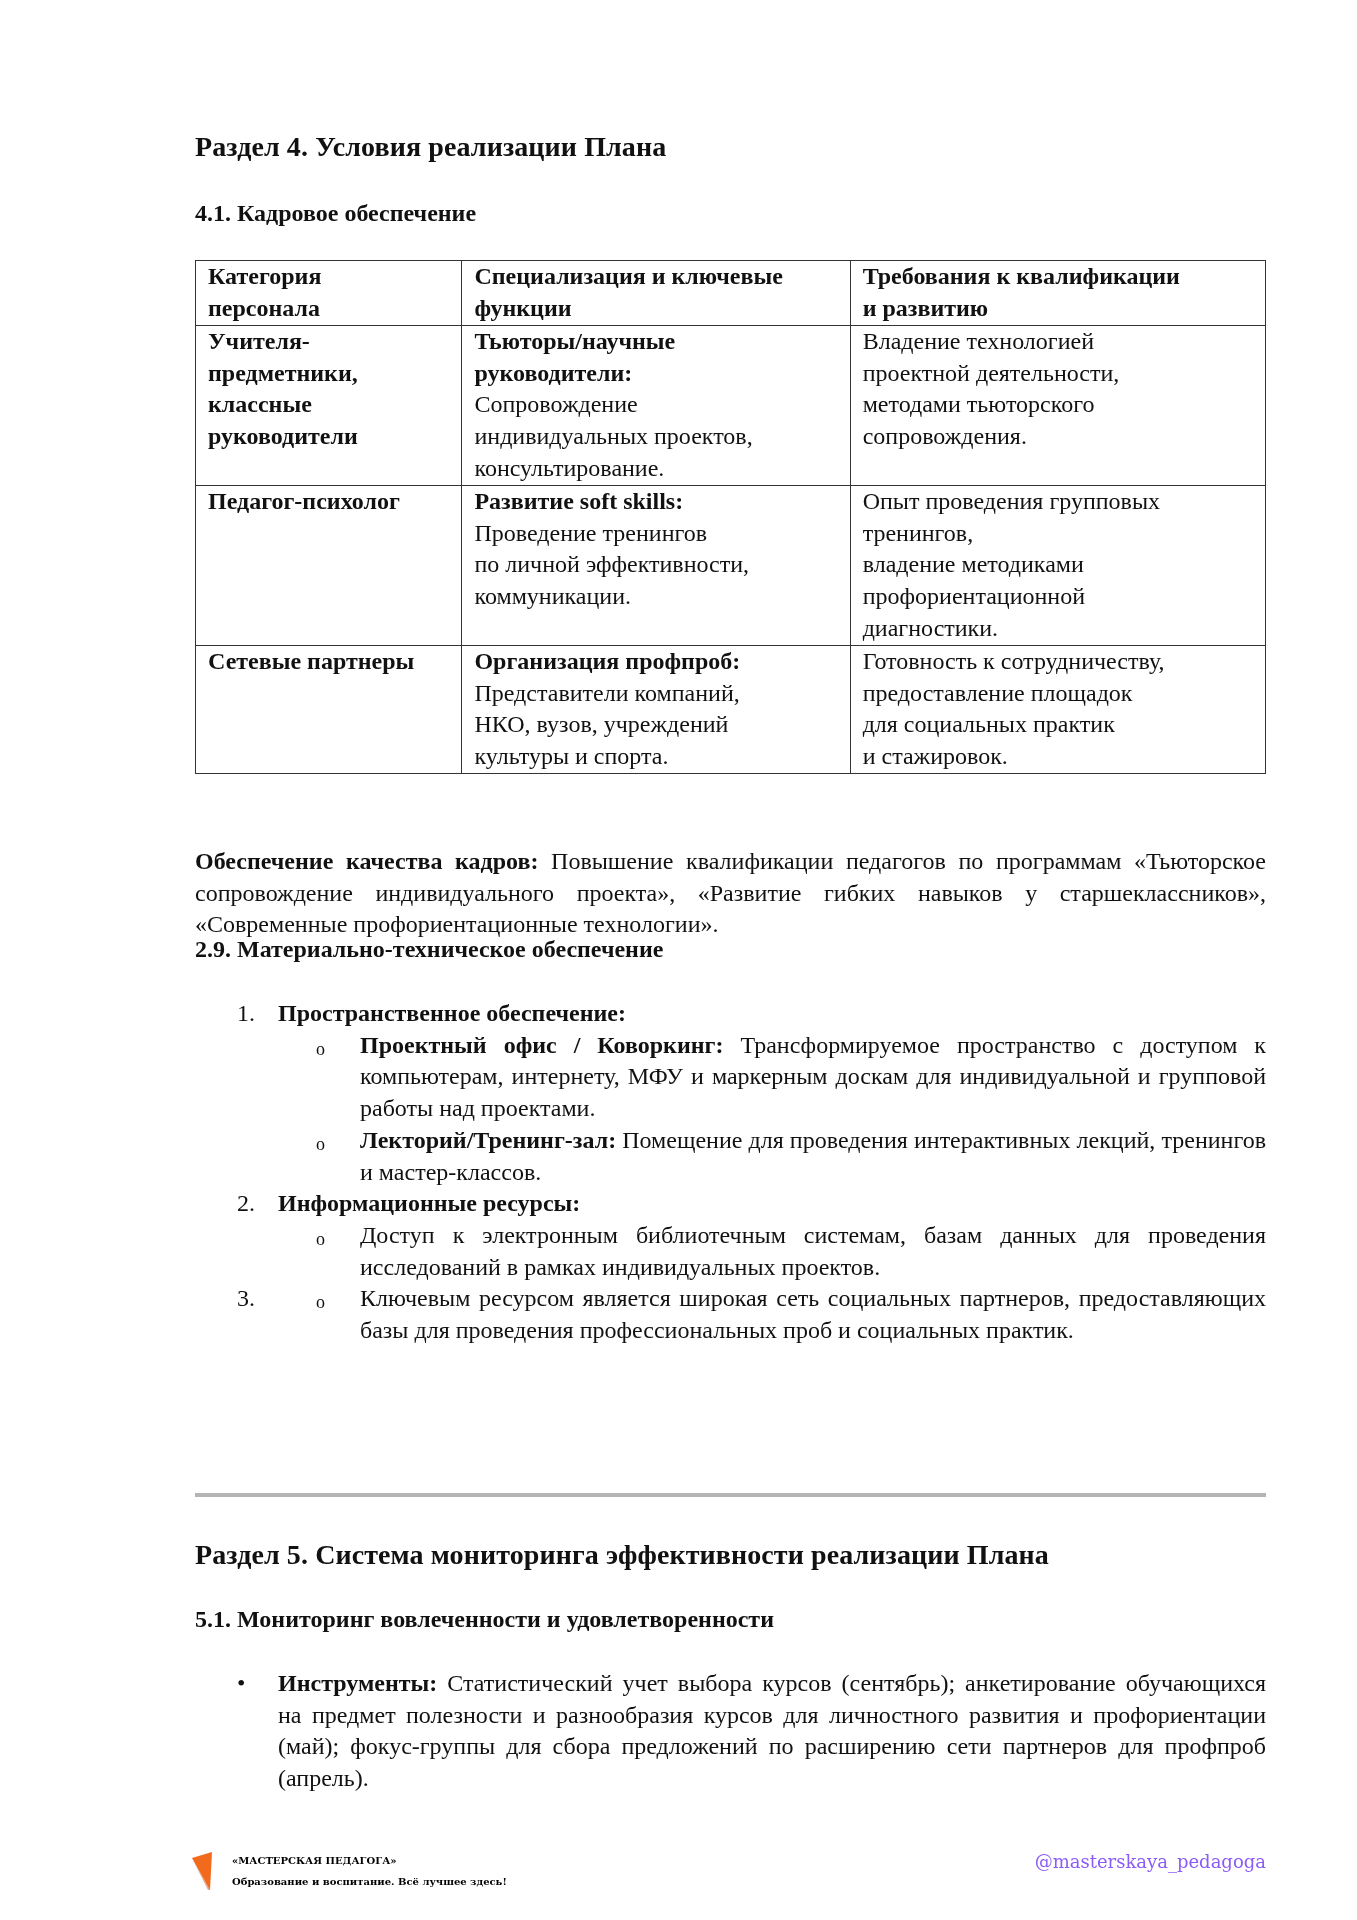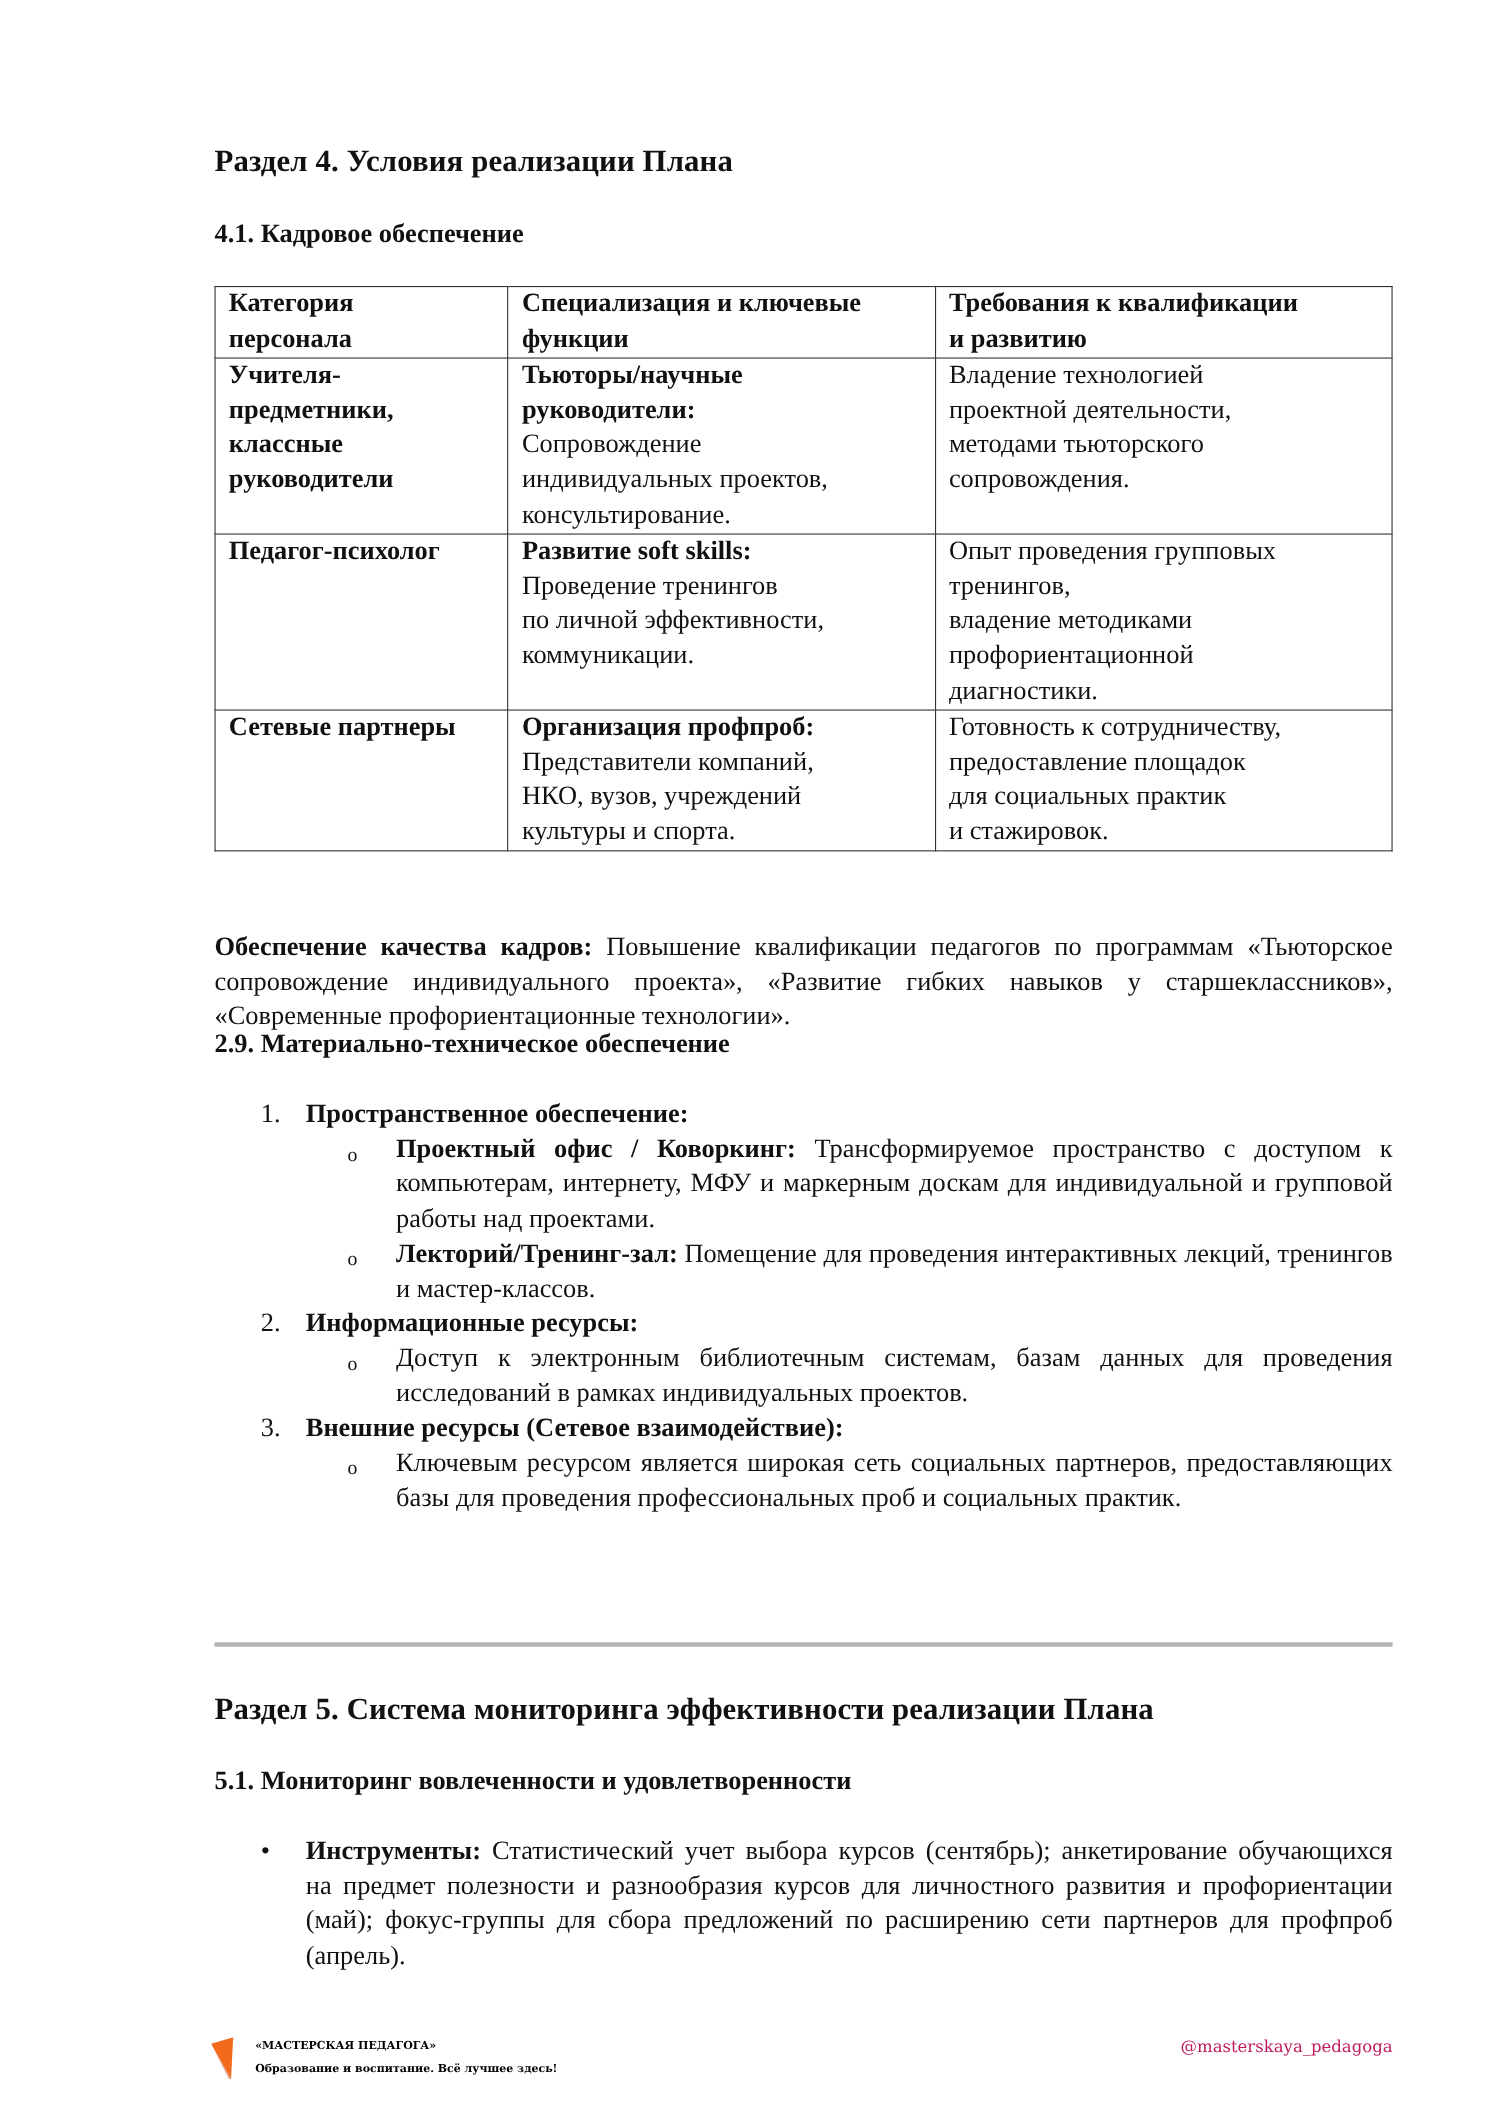--- a/index.html
+++ b/index.html
@@ -58,21 +58,21 @@
   .ul-body { margin-left: 83px; }
 
   .footer-logo { position: absolute; left: 192px; top: 1852px; width: 22px; height: 38px; }
   .footer-brand {
     position: absolute; left: 232px; top: 1850px;
     font-family: "DejaVu Serif", serif; font-size: 10px; line-height: 21px; font-weight: bold;
     color: #000000;
   }
   .footer-handle {
     position: absolute; right: 91px; top: 1851px;
-    font-family: "DejaVu Serif", serif; font-size: 15px; color: #be185d; text-align: center;
+    font-family: "DejaVu Serif", serif; font-size: 18px; color: #8b5cf6; text-align: center;
   }
 </style>
 </head>
 <body>
 
 <div class="page">
 
   <div class="h1" style="top:131px;">Раздел 4. Условия реализации Плана</div>
   <div class="h2" style="top:200px;">4.1. Кадровое обеспечение</div>
 
@@ -179,21 +179,20 @@
       <span class="ol-num">2.</span>
       <span class="ol-title">Информационные ресурсы:</span>
       <div class="sub justify">
         <span class="sub-bullet">o</span>
         <span>Доступ к электронным библиотечным системам, базам данных для проведения исследований в рамках индивидуальных проектов.</span>
       </div>
     </div>
 
     <div class="ol-item">
       <span class="ol-num">3.</span>
-      <span class="ol-title">Внешние ресурсы (Сетевое взаимодействие):</span>
       <div class="sub justify">
         <span class="sub-bullet">o</span>
         <span>Ключевым ресурсом является широкая сеть социальных партнеров, предоставляющих базы для проведения профессиональных проб и социальных практик.</span>
       </div>
     </div>
   </div>
 
   <div class="rule"></div>
 
   <div class="h1" style="top:1539px;">Раздел 5. Система мониторинга эффективности реализации Плана</div>

